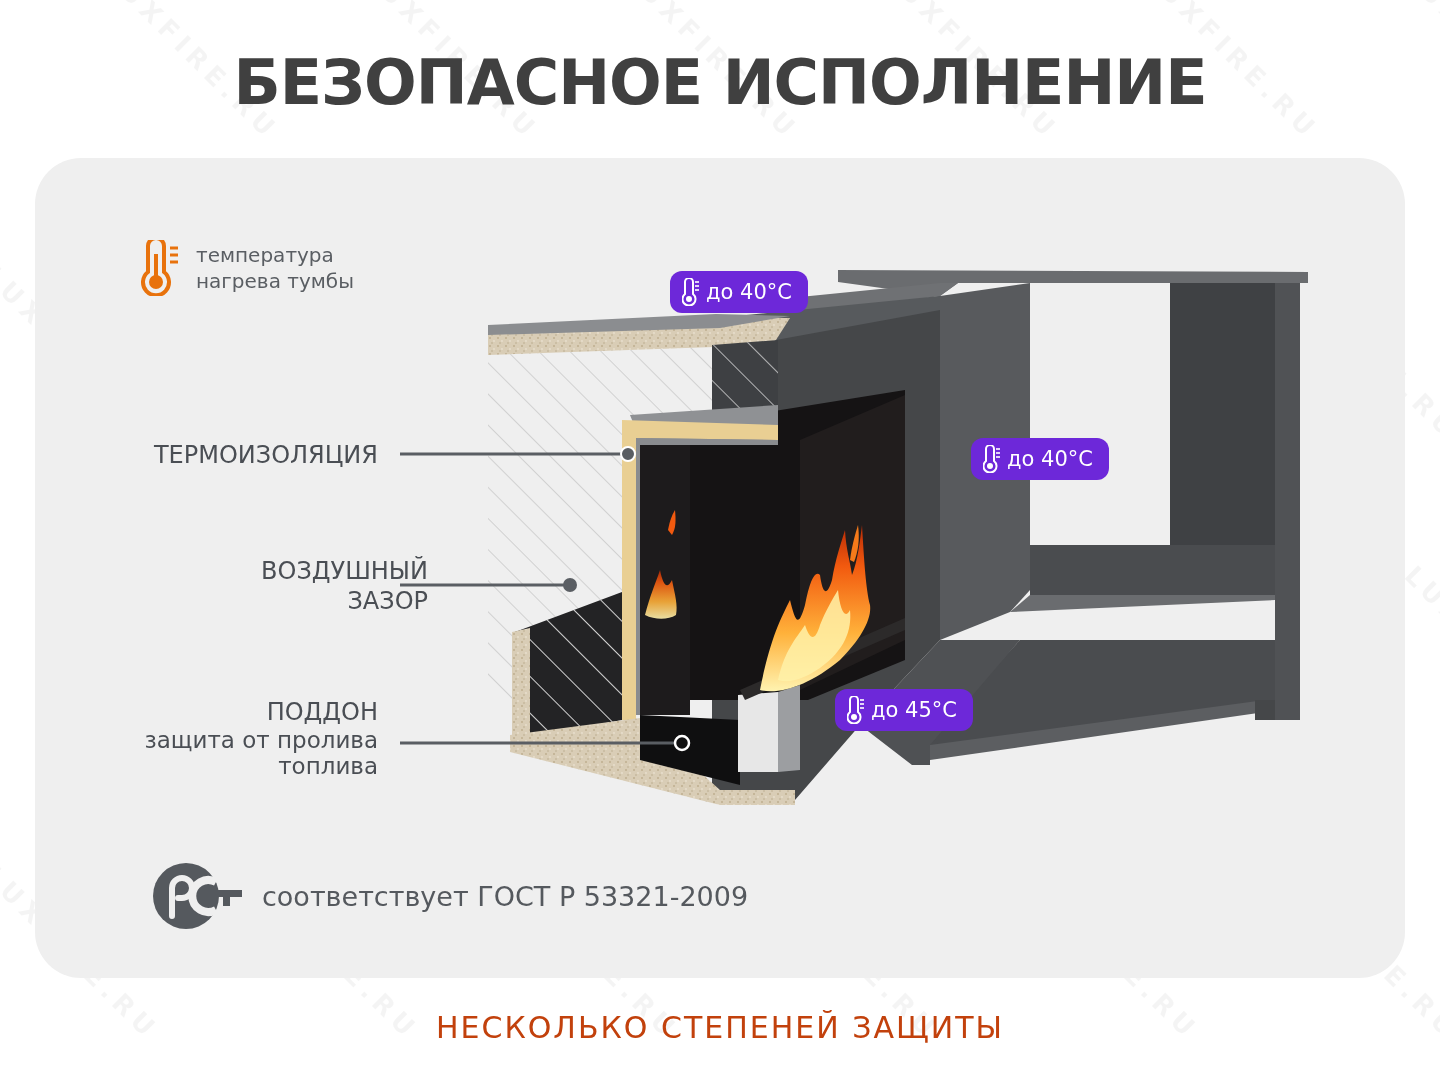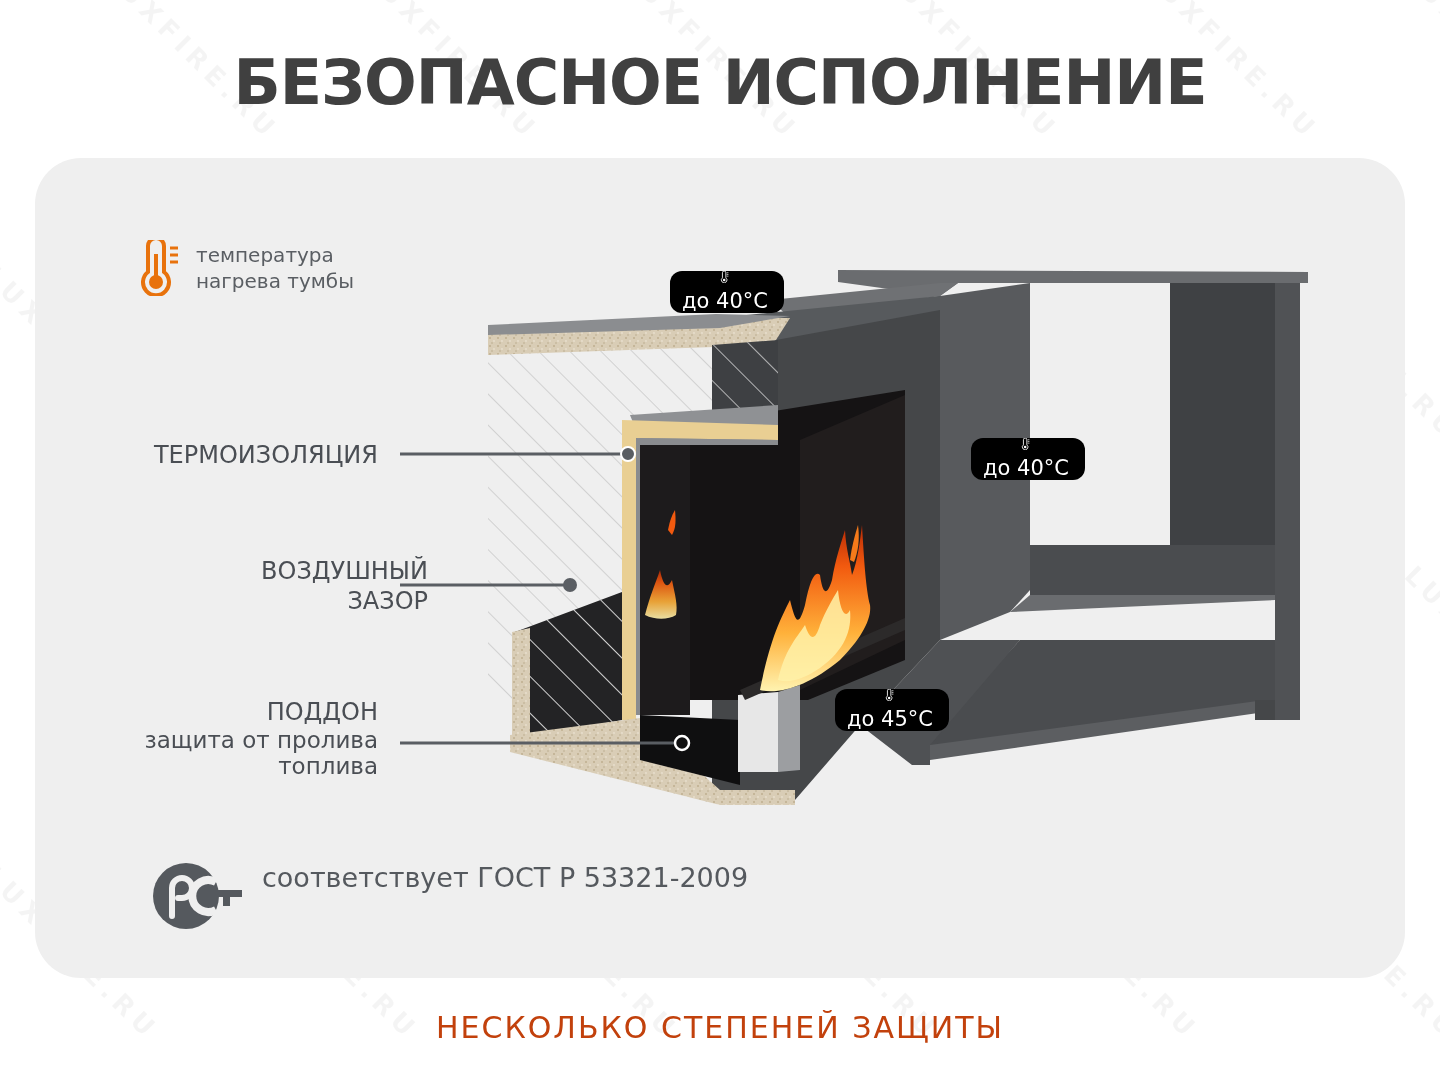--- a/index.html
+++ b/index.html
@@ -31,26 +31,26 @@
     font-family: "DejaVu Sans", sans-serif;
   }
   .label {
     position: absolute; text-align: right; color: #4a4e54;
     font-family: "DejaVu Sans", sans-serif;
   }
   .label .big { font-size: 24px; line-height: 30px; display: block; margin-left: 28px; }
   .label .small { font-size: 23px; line-height: 26px; display: block; }
   .badge {
     position: absolute; height: 42px; padding: 0 16px 0 12px; border-radius: 12px;
-    background: #000000; color: #fff; display: flex; align-items: center; gap: 6px;
-    font-family: "DejaVu Sans", sans-serif; font-size: 21px; box-sizing: border-box; flex-direction: column;
+    background: #6d28d9; color: #fff; display: flex; align-items: center; gap: 6px;
+    font-family: "DejaVu Sans", sans-serif; font-size: 21px; box-sizing: border-box;
   }
   .illustration { position: absolute; left: 0; top: 0; width: 1440px; height: 1080px; }
   .gost {
-    position: absolute; left: 152px; top: 862px; display: flex; gap: 18px;
+    position: absolute; left: 152px; top: 862px; display: flex; align-items: center; gap: 18px;
   }
   .gost-text { font-size: 27px; color: #55595e; font-family: "DejaVu Sans", sans-serif; }
   .footer {
     position: absolute; left: 0; width: 1440px; top: 1010px; text-align: center;
     font-size: 30px; letter-spacing: 2px; color: #c2410c; font-family: "DejaVu Sans", sans-serif;
   }
 </style>
 </head>
 <body>
 

